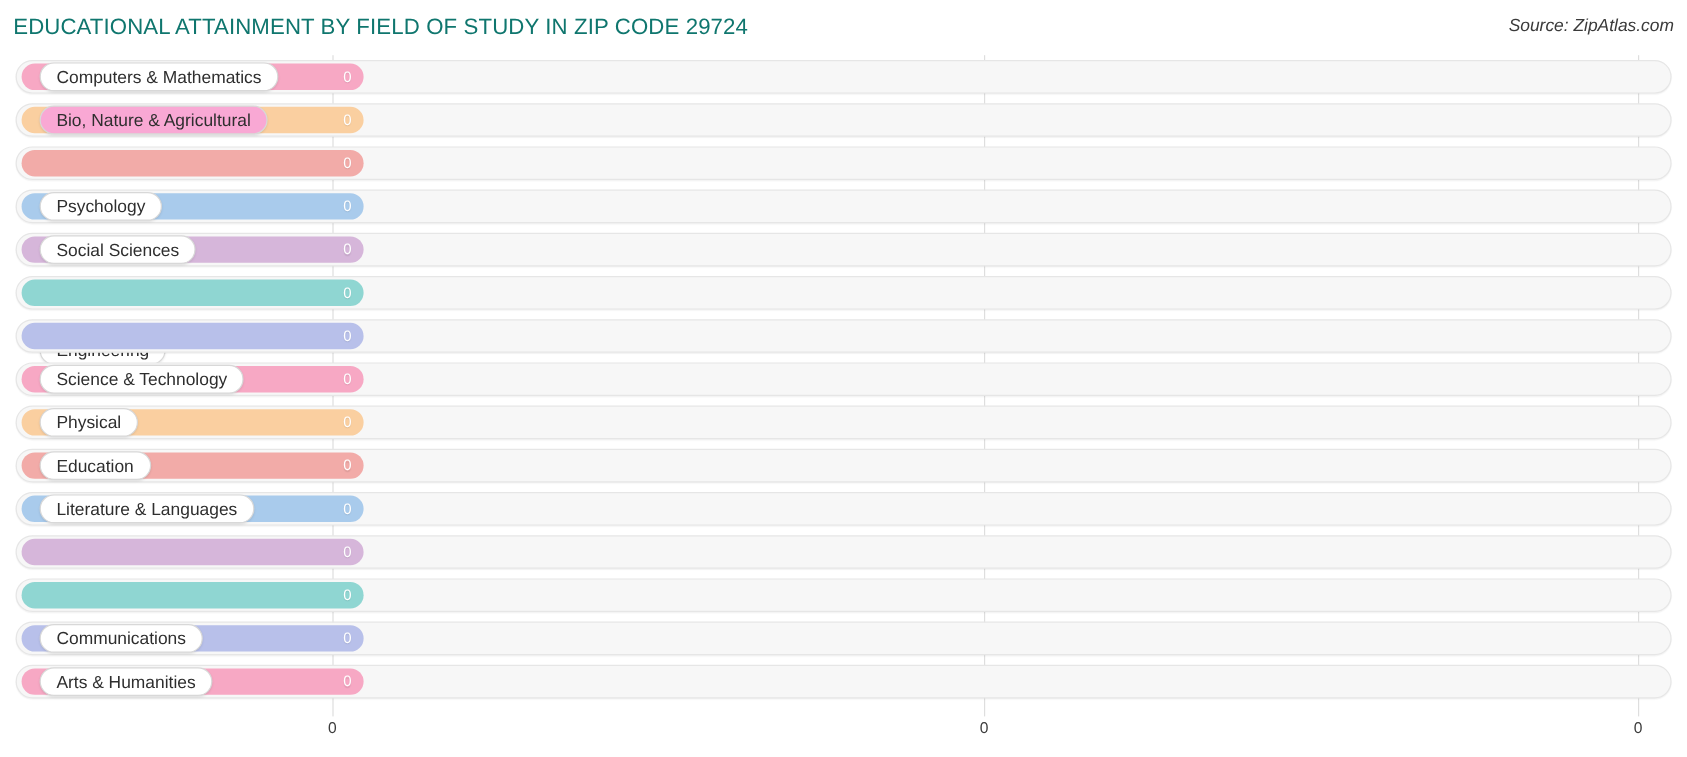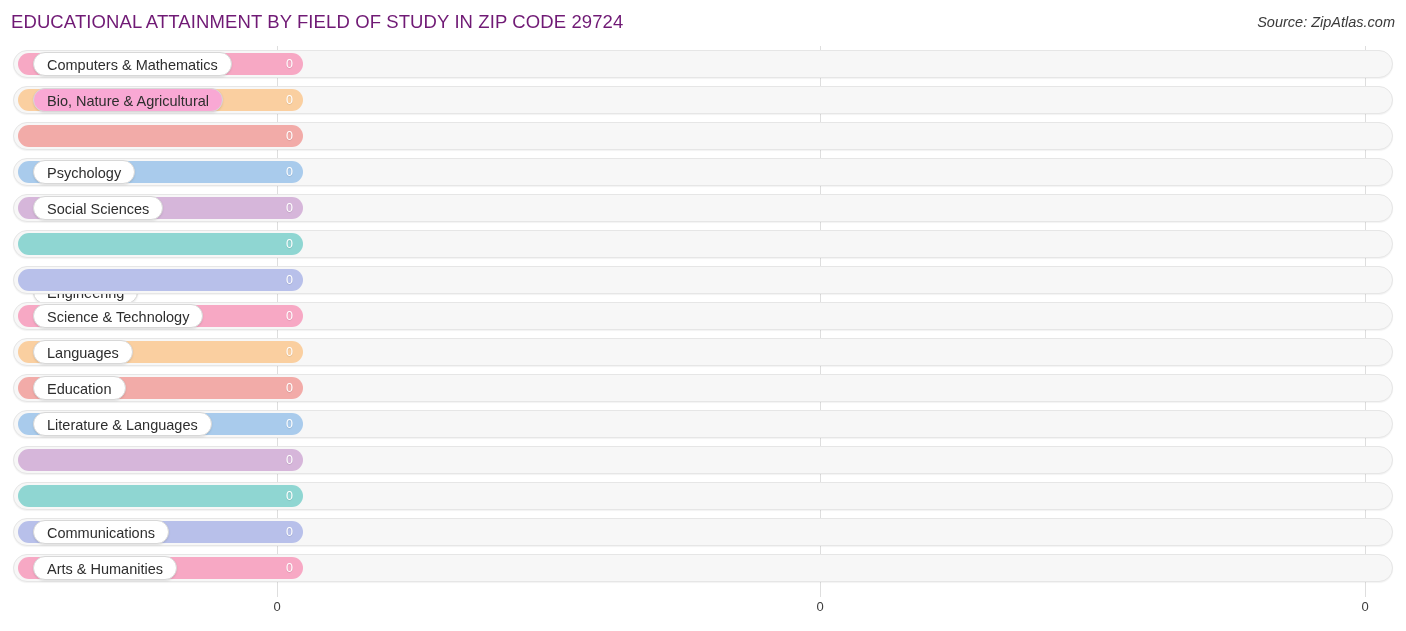--- a/index.html
+++ b/index.html
@@ -22,21 +22,21 @@
     left: 0; top: 0;
     width: 1406px;
     height: 45px;
   }
   .chart-title {
     position: absolute;
     left: 11px;
     top: 11px;
     font-size: 18.5px;
     letter-spacing: 0.1px;
-    color: #701a75;
+    color: #0f766e;
     white-space: nowrap;
   }
   .source-note {
     position: absolute;
     right: 11px;
     top: 14px;
     font-size: 14.5px;
     font-style: italic;
     font-weight: normal;
     color: #3a3a3a;
@@ -194,21 +194,21 @@
       <div class="bar" style="width: 285px; background: rgb(247, 168, 196);">
         <span class="bar-value">0</span>
       </div>
       <div class="cat-label" style="background: rgb(255, 255, 255);">Science &amp; Technology</div>
     </div>
     <div class="row" style="top: 292px;">
       <div class="track" style="background: rgb(247, 247, 247);"></div>
       <div class="bar" style="width: 285px; background: rgb(250, 207, 160);">
         <span class="bar-value">0</span>
       </div>
-      <div class="cat-label" style="background: rgb(255, 255, 255);">Languages</div>
+      <div class="cat-label" style="background: rgb(255, 255, 255);">Physical</div>
     </div>
     <div class="row" style="top: 328px;">
       <div class="track" style="background: rgb(247, 247, 247);"></div>
       <div class="bar" style="width: 285px; background: rgb(242, 171, 168);">
         <span class="bar-value">0</span>
       </div>
       <div class="cat-label" style="background: rgb(255, 255, 255);">Education</div>
     </div>
     <div class="row" style="top: 364px;">
       <div class="track" style="background: rgb(247, 247, 247);"></div>

